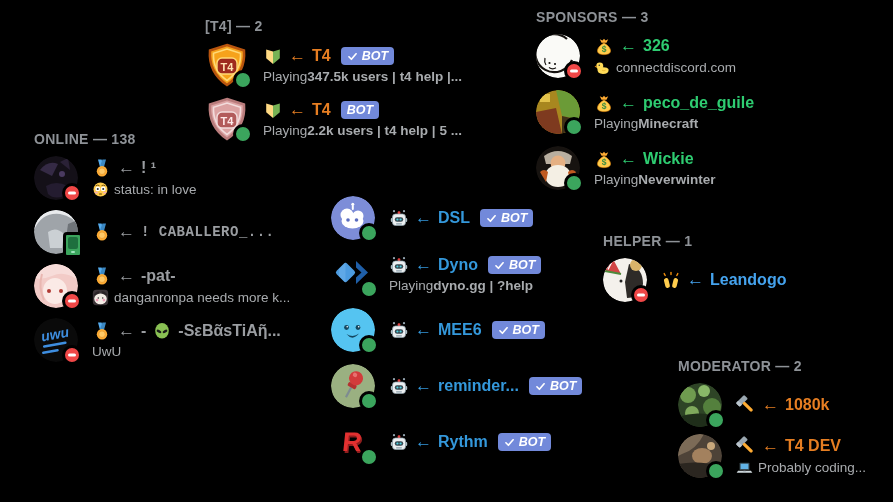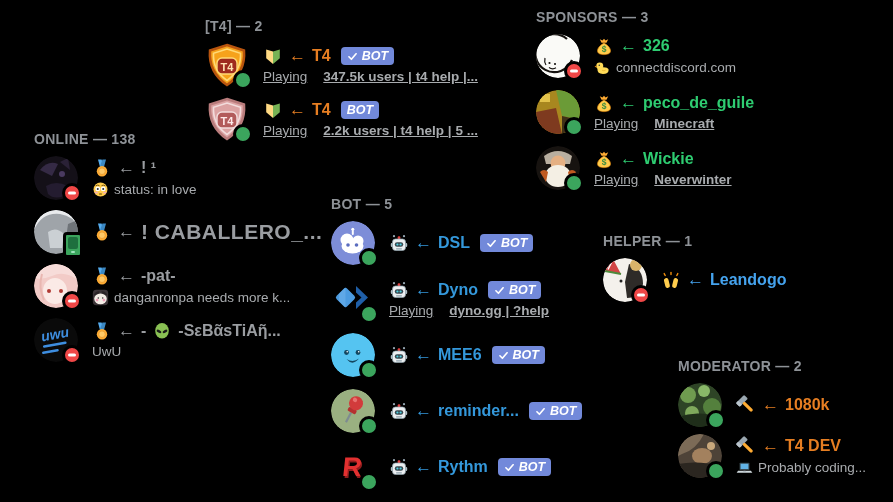--- a/index.html
+++ b/index.html
@@ -34,27 +34,27 @@
             width:4px;height:2.5px;border-radius:1px;background:#9fe3bd;}
   .mcontent{display:flex;flex-direction:column;justify-content:center;min-height:44px;}
   .name-row{display:flex;align-items:center;gap:6px;font-weight:bold;font-size:16px;line-height:20px;white-space:nowrap;}
   .ric{width:20px;height:20px;display:inline-flex;flex:none;}
   .ric svg{width:20px;height:20px;}
   .sic{width:17px;height:17px;display:inline-flex;flex:none;}
   .sic svg{width:17px;height:17px;}
   .arrow{font-size:17px;}
   .c-orange{color:#e67e22;} .c-green{color:#2ecc71;} .c-blue{color:#3498db;}
   .c-lblue{color:#45a3ee;} .c-gray{color:#9a9da1;}
-  .serif{font-family:Liberation Sans, sans-serif;letter-spacing:.5px;font-size:21px;}
+  .serif{font-family:Liberation Mono, monospace;letter-spacing:.5px;font-size:14px;}
   .badge{display:inline-flex;align-items:center;gap:4px;background:#7289da;color:#fff;
          font-size:12.5px;font-weight:bold;border-radius:4px;padding:3px 6px;margin-left:4px;line-height:12px;font-style:italic;}
   .bcheck{width:11px;height:11px;display:inline-flex;}
   .bcheck svg{width:11px;height:11px;}
   .status-row{display:flex;align-items:center;gap:5px;font-size:13.5px;color:#a8abae;margin-top:3px;white-space:nowrap;}
-  .status-row .act{display:inline-flex;gap:16px;text-decoration:underline;}
+  .status-row .act{display:inline-flex;gap:0;}
   .b{font-weight:bold;}
 </style>
 </head>
 <body>
 
 <div class="canvas">
 
   <div class="section" id="sec-t4">
     <div class="sec-header">[T4] — 2</div>
     <div class="member">
@@ -425,21 +425,20 @@
           <span class="c-gray">-SεBᾶsTiAῆ...</span>
         </div>
         <div class="status-row">
           <span>UwU</span>
         </div>
       </div>
     </div>
   </div>
 
   <div class="section" id="sec-bot">
-    <div class="sec-header">BOT — 5</div>
     <div class="member">
       <div class="av-wrap">
         <div class="av">
             <svg viewBox="0 0 44 44">
               <circle cx="22" cy="22" r="22" fill="#7D8DD8"></circle>
               <rect x="20.8" y="9" width="2" height="5" rx="1" fill="#fff"></rect>
               <circle cx="21.8" cy="8.2" r="1.5" fill="#fff"></circle>
               <circle cx="16" cy="19" r="6.5" fill="#fff"></circle>
               <circle cx="27" cy="20" r="5.5" fill="#fff"></circle>
               <ellipse cx="21.5" cy="25" rx="11" ry="7.5" fill="#fff"></ellipse>

